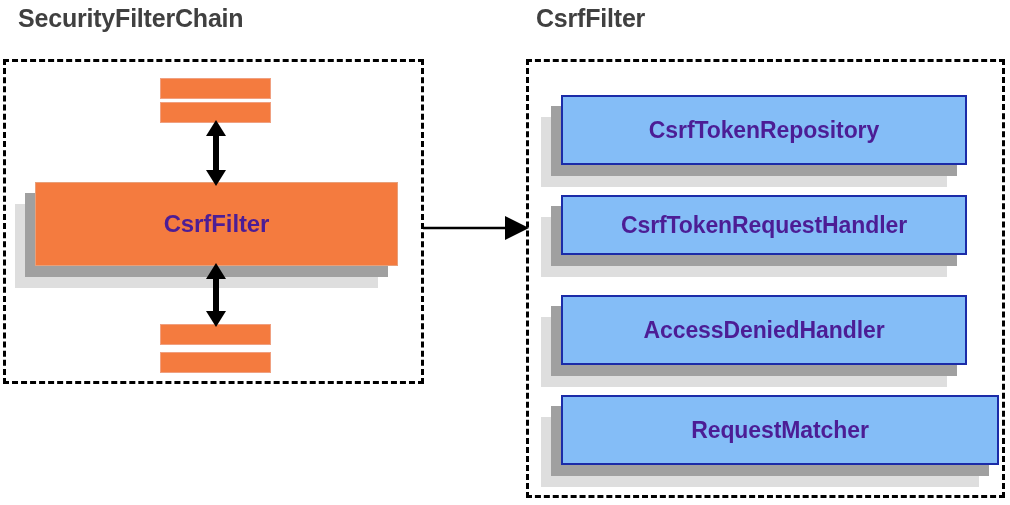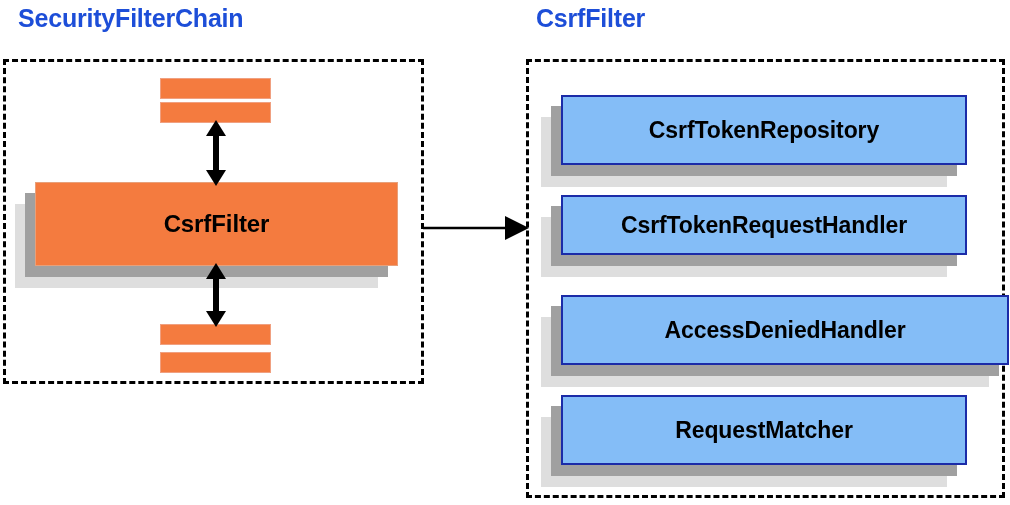--- a/index.html
+++ b/index.html
@@ -16,21 +16,21 @@
     height: 505px;
     background: #ffffff;
     overflow: hidden;
   }
 
   
   .panel-title {
     position: absolute;
     font-weight: bold;
     font-size: 25px;
-    color: #1d4ed8;
+    color: #404040;
     white-space: nowrap;
     letter-spacing: -0.2px;
   }
   #title-left  { left: 18px;  top: 4px; }
   #title-right { left: 536px; top: 4px; }
 
   
   .dashed-panel {
     position: absolute;
     border: 3px dashed #000000;
@@ -80,21 +80,21 @@
     background: #F47B3F;
     border: 1px solid #E8A07A;
   }
   .stack .face.blue {
     background: #84BDF7;
     border: 2px solid #1B2BA8;
   }
   .node-label {
     font-weight: bold;
     font-size: 23px;
-    color: #000000;
+    color: #4c1d95;
     white-space: nowrap;
     letter-spacing: -0.1px;
   }
   .node-label.orange-label { font-size: 24px; }
 
   
   .arrow-svg {
     position: absolute;
     overflow: visible;
   }
@@ -154,29 +154,29 @@
   </div>
 
   <div class="stack" style="left:561px; top:195px; width:406px; height:60px;">
     <div class="shadow-far"></div>
     <div class="shadow-near"></div>
     <div class="face blue">
       <span class="node-label">CsrfTokenRequestHandler</span>
     </div>
   </div>
 
-  <div class="stack" style="left:561px; top:295px; width:448px; height:70px;">
+  <div class="stack" style="left:561px; top:295px; width:406px; height:70px;">
     <div class="shadow-far"></div>
     <div class="shadow-near"></div>
     <div class="face blue">
       <span class="node-label">AccessDeniedHandler</span>
     </div>
   </div>
 
-  <div class="stack" style="left:561px; top:395px; width:406px; height:70px;">
+  <div class="stack" style="left:561px; top:395px; width:406px; height:70px;padding-left:32px;">
     <div class="shadow-far"></div>
     <div class="shadow-near"></div>
     <div class="face blue">
       <span class="node-label">RequestMatcher</span>
     </div>
   </div>
 
 </div>
 
 </body></html>

